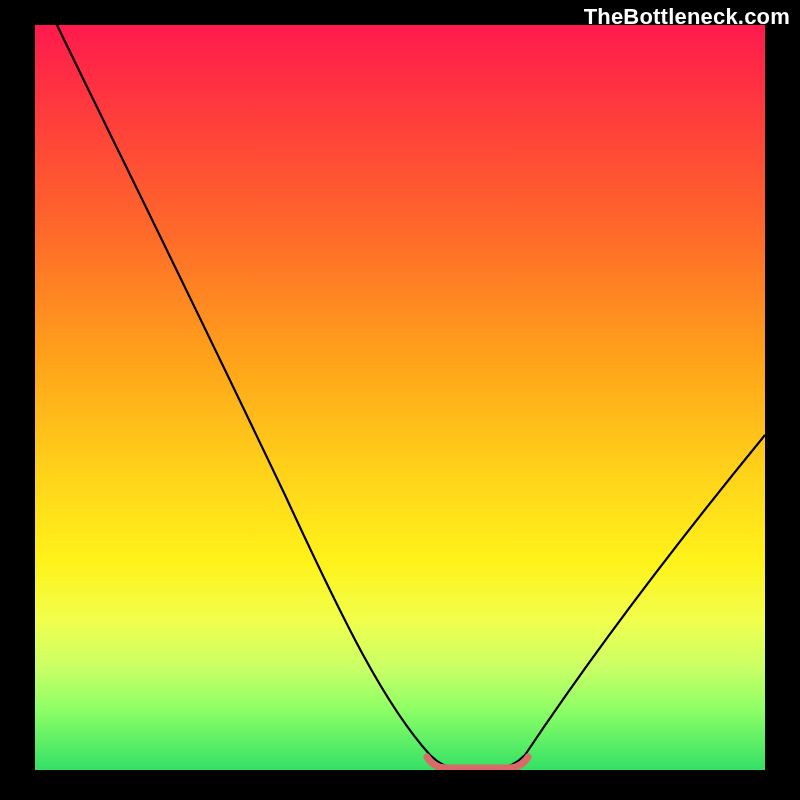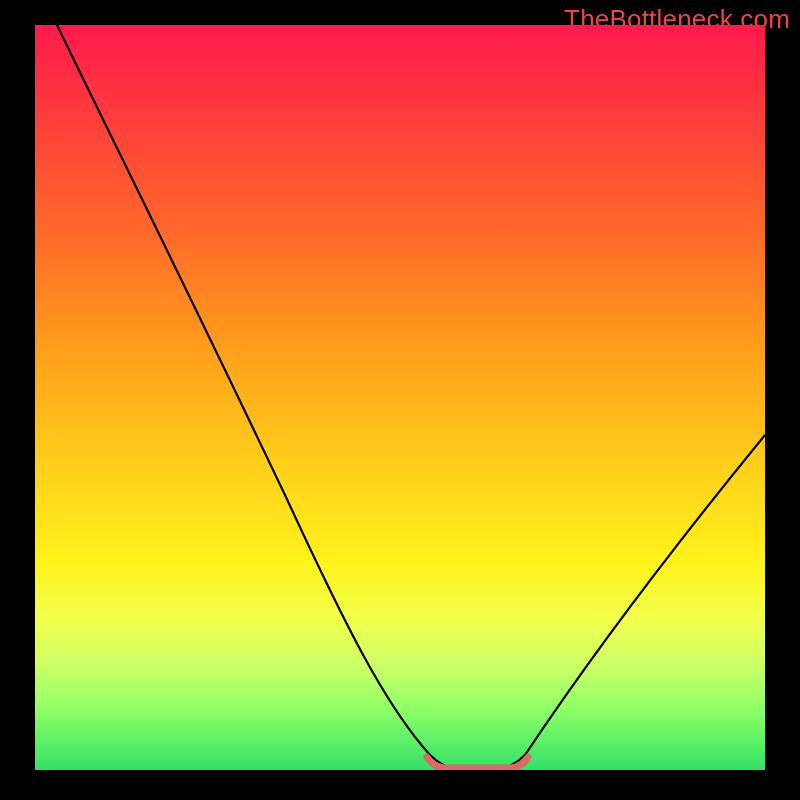--- a/index.html
+++ b/index.html
@@ -35,23 +35,23 @@
       #fff21a 72%,
       #f0ff4d 80%,
       #ccff66 86%,
       #8dff66 92%,
       #33e066 100%);
   }
   .watermark {
     position: absolute;
     top: 4px;
     right: 10px;
-    color: #ef4444;
-    font-size: 26px;
-    font-weight: 400;
+    color: #ffffff;
+    font-size: 22px;
+    font-weight: 700;
     letter-spacing: 0.2px;
     user-select: none;
   }
   svg.curves {
     position: absolute;
     left: 0;
     top: 0;
     width: 730px;
     height: 745px;
   }

